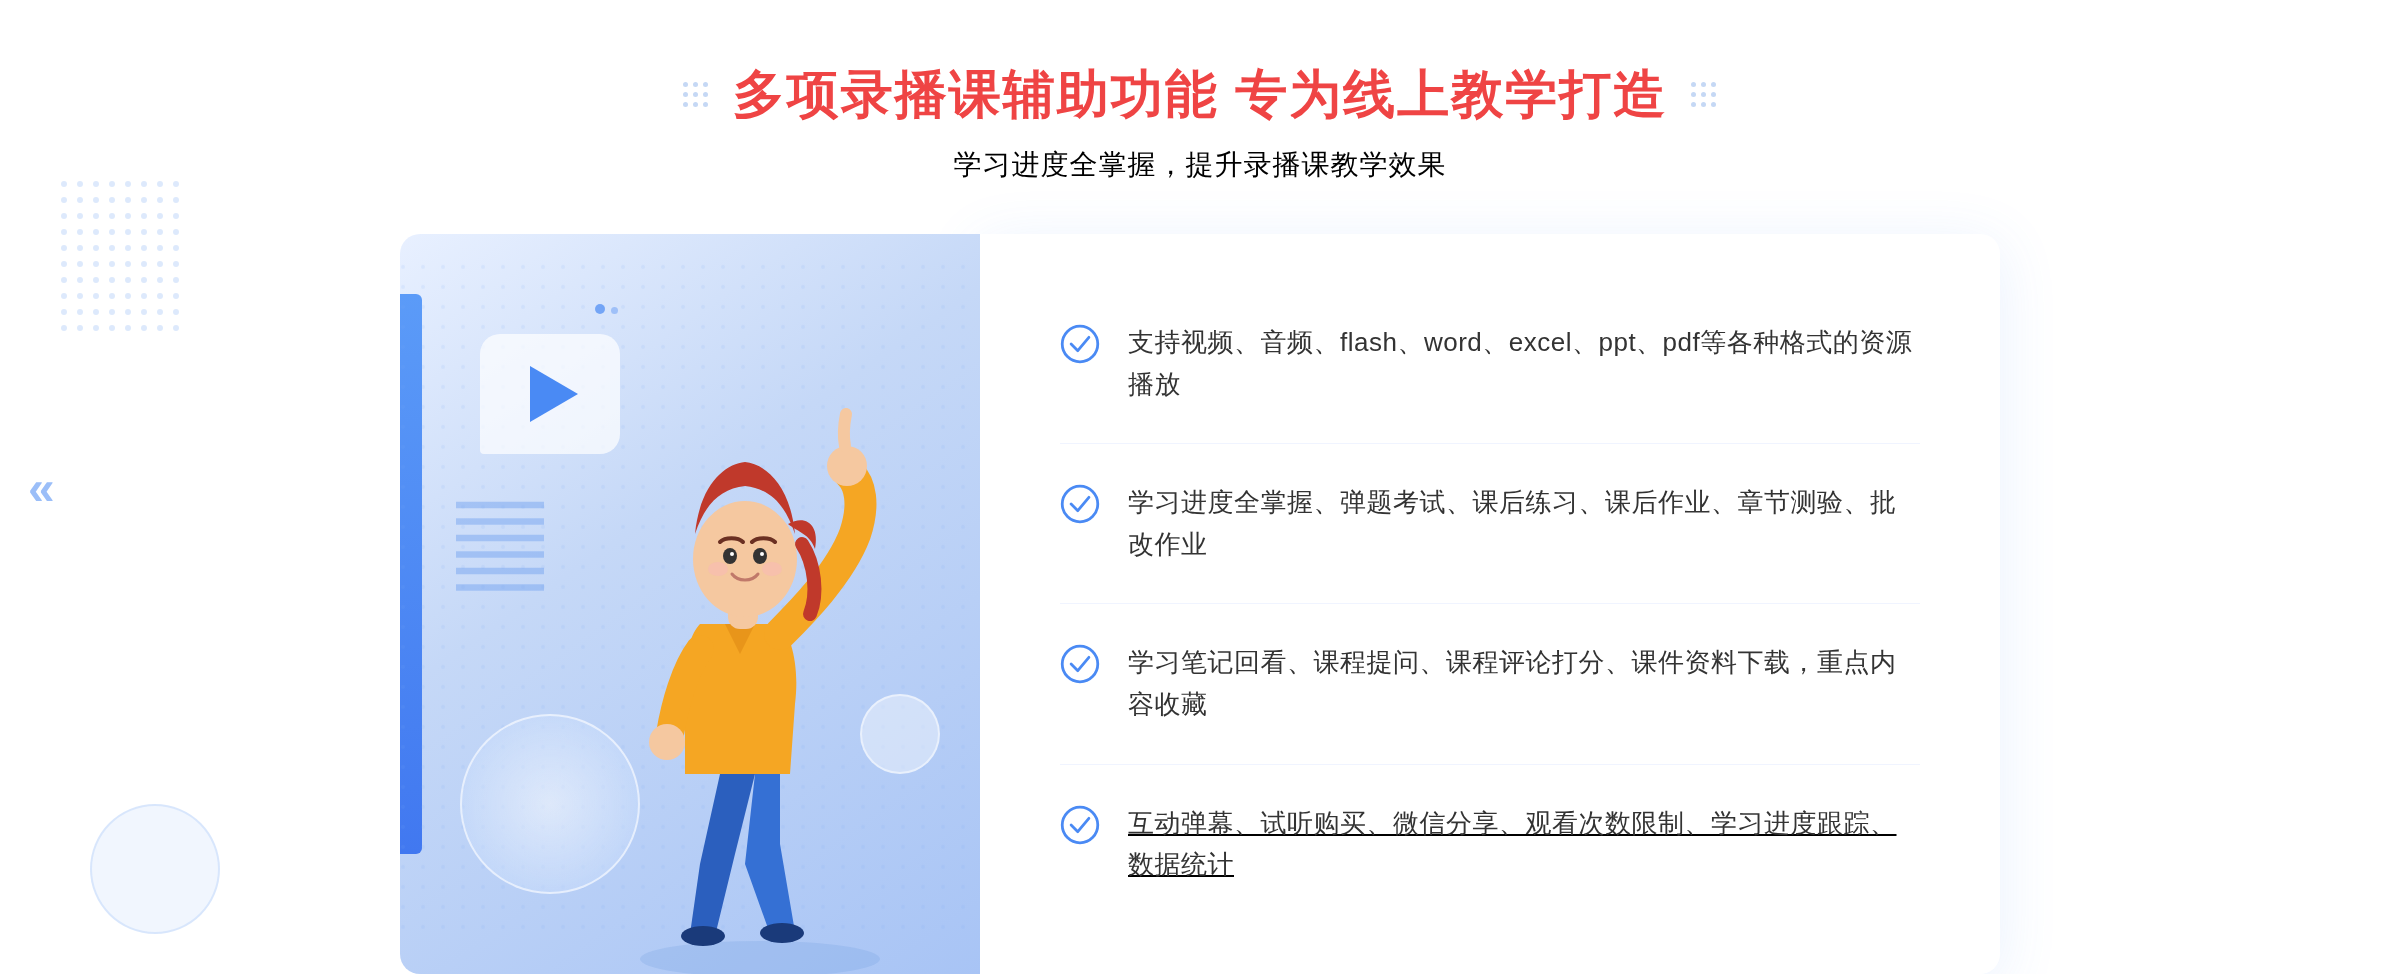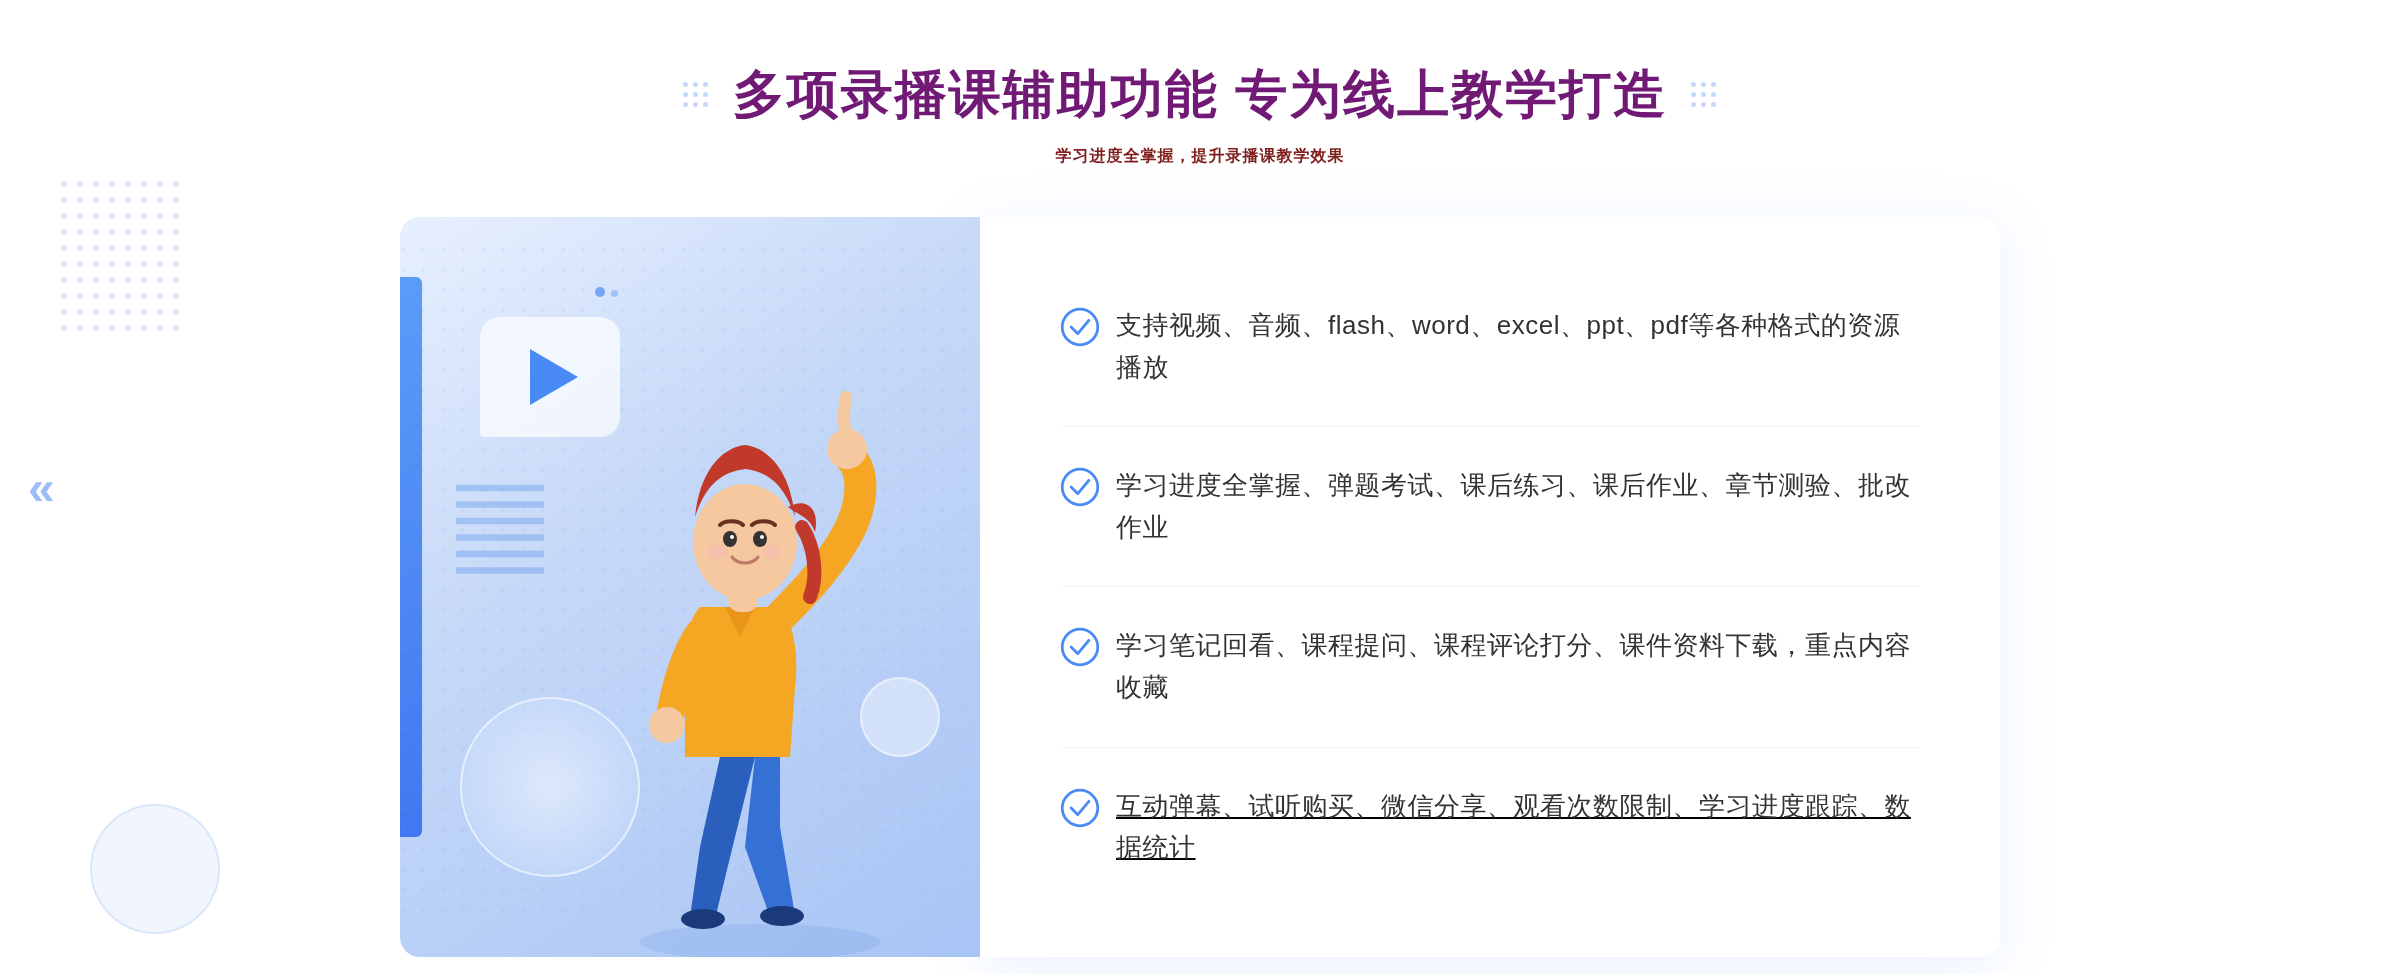--- a/index.html
+++ b/index.html
@@ -56,28 +56,28 @@
       width: 5px;
       height: 5px;
       border-radius: 50%;
       background: #c5d8f5;
       display: block;
     }
 
     .main-title {
       font-size: 52px;
       font-weight: 700;
-      color: #701a75;
+      color: #ef4444;
       letter-spacing: 2px;
     }
 
     .sub-title {
-      font-size: 16px;
-      color: #7f1d1d;
-      font-weight: 700;
+      font-size: 28px;
+      color: #000000;
+      font-weight: 400;
       letter-spacing: 1px;
     }
 
     
     .content-area {
       display: flex;
       align-items: stretch;
       width: 1600px;
       gap: 0;
       position: relative;
@@ -213,21 +213,21 @@
       justify-content: center;
       gap: 0;
     }
 
     
     .feature-item {
       display: flex;
       align-items: flex-start;
       padding: 38px 0;
       border-bottom: 1px solid #f0f4ff;
-      gap: 16px;
+      gap: 28px;
     }
 
     .feature-item:last-child {
       border-bottom: none;
       text-decoration: underline;
     }
 
     .check-icon {
       width: 40px;
       height: 40px;

